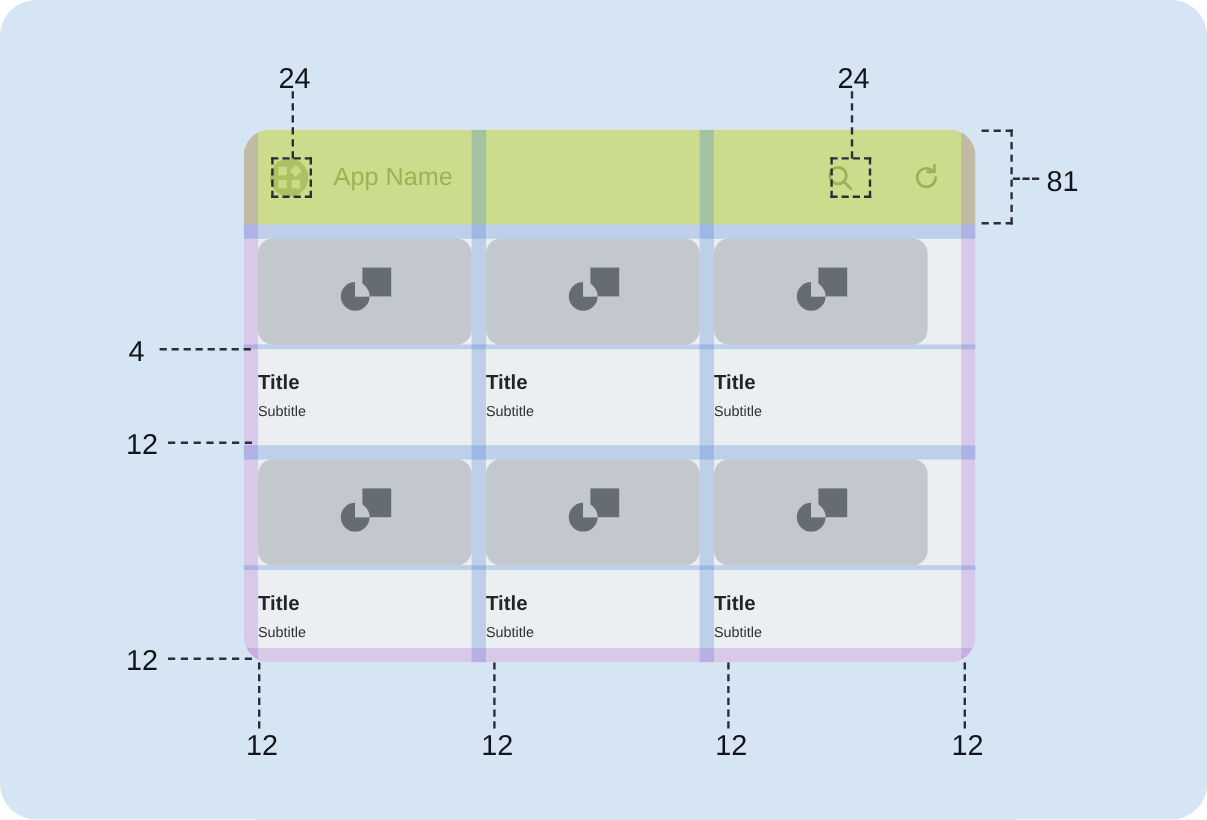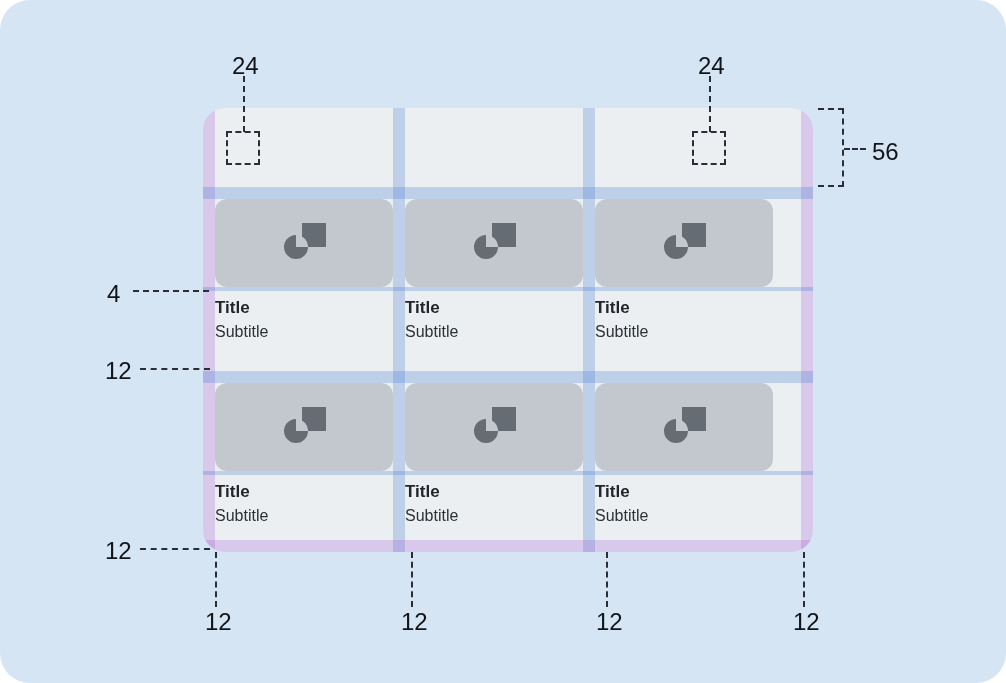--- a/index.html
+++ b/index.html
@@ -126,30 +126,30 @@
     position: relative;
   }
   .ph {
     position: absolute;
     left: 50%;
     top: 50%;
     width: 48px;
     height: 44px;
     transform: translate(-50%, -50%);
   }
-  .card-text { padding-top: 9px; }
+  .card-text { padding-top: 20px; }
   .card-title {
     font-size: 17px;
     font-weight: bold;
     color: #22262b;
     line-height: 24px;
     white-space: nowrap;
   }
   .card-sub {
-    font-size: 16px;
+    font-size: 12px;
     color: #2c3136;
     line-height: 24px;
     white-space: nowrap;
   }
 
   
   .ov { position: absolute; pointer-events: none; }
   .ov-purple { background: rgba(170, 110, 215, 0.30); }
   .ov-blue   { background: rgba( 78, 131, 216, 0.30); }
 
@@ -183,20 +183,52 @@
     border-left: none;
   }
 </style>
 </head>
 <body>
 
 <div id="canvas">
 
   <div id="device">
 
+    <div id="appbar">
+      <div id="appbar-row">
+
+        <div class="appbar-icon-wrap">
+          <div class="app-logo">
+            <i class="sq-tl"></i>
+              <i class="dia-tr"></i>
+              <i class="sq-bl"></i>
+              <i class="sq-br"></i>
+          </div>
+        </div>
+
+        <div id="app-title">App Name</div>
+
+        <div id="appbar-spacer"></div>
+
+        <div class="appbar-action">
+          <svg width="26" height="26" viewBox="0 0 24 24">
+            <circle cx="10.5" cy="10.5" r="6.4" fill="none" stroke="#4b5320" stroke-width="2.1"></circle>
+            <line x1="15.2" y1="15.2" x2="20.3" y2="20.6" stroke="#4b5320" stroke-width="2.1" stroke-linecap="round"></line>
+          </svg>
+        </div>
+
+        <div class="appbar-action" id="refresh-action">
+          <svg width="26" height="26" viewBox="0 0 24 24">
+            <path d="M19.1 12a7.1 7.1 0 1 1-2.3-5.25" fill="none" stroke="#4b5320" stroke-width="2.1" stroke-linecap="round"></path>
+            <path d="M18.2 2.3 L18.2 7.6 L12.9 7.6" fill="none" stroke="#4b5320" stroke-width="2.1" stroke-linecap="round" stroke-linejoin="round"></path>
+          </svg>
+        </div>
+      </div>
+      <div id="appbar-tint"></div>
+    </div>
 
     <div id="grid">
 
       <div class="card" style="left:12px;  top:12px;">
         <div class="card-img">
           <svg class="ph" viewBox="0 0 48 44">
             <rect x="22" y="2" width="24" height="24" fill="#666c73"></rect>
             <path d="M16 14 a12 12 0 1 0 12 12 L16 26 Z" fill="#666c73"></path>
             <path d="M16 14 a12 12 0 0 1 12 12 L16 26 Z" fill="#c3c8ce"></path>
           </svg>
@@ -293,21 +325,21 @@
   <div class="dash-box" style="left:226px; top:131px; width:34px; height:34px;"></div>
   <div class="dash-v" style="left:243px; top:76px; height:56px;"></div>
   <div class="ann-label" style="left:232px; top:52px;">24</div>
 
   <div class="dash-box" style="left:692px; top:131px; width:34px; height:34px;"></div>
   <div class="dash-v" style="left:709px; top:76px; height:56px;"></div>
   <div class="ann-label" style="left:698px; top:52px;">24</div>
 
   <div class="brk" style="left:818px; top:108px; width:26px; height:79px;"></div>
   <div class="dash-h" style="left:844px; top:148px; width:22px;"></div>
-  <div class="ann-label" style="left:872px; top:138px;">56</div>
+  <div class="ann-label" style="left:872px; top:138px;">81</div>
 
   <div class="dash-h" style="left:133px; top:290px; width:76px;"></div>
   <div class="ann-label" style="left:107px; top:280px;">4</div>
 
   <div class="dash-h" style="left:140px; top:368px; width:70px;"></div>
   <div class="ann-label" style="left:105px; top:357px;">12</div>
 
   <div class="dash-h" style="left:140px; top:548px; width:70px;"></div>
   <div class="ann-label" style="left:105px; top:537px;">12</div>
 

